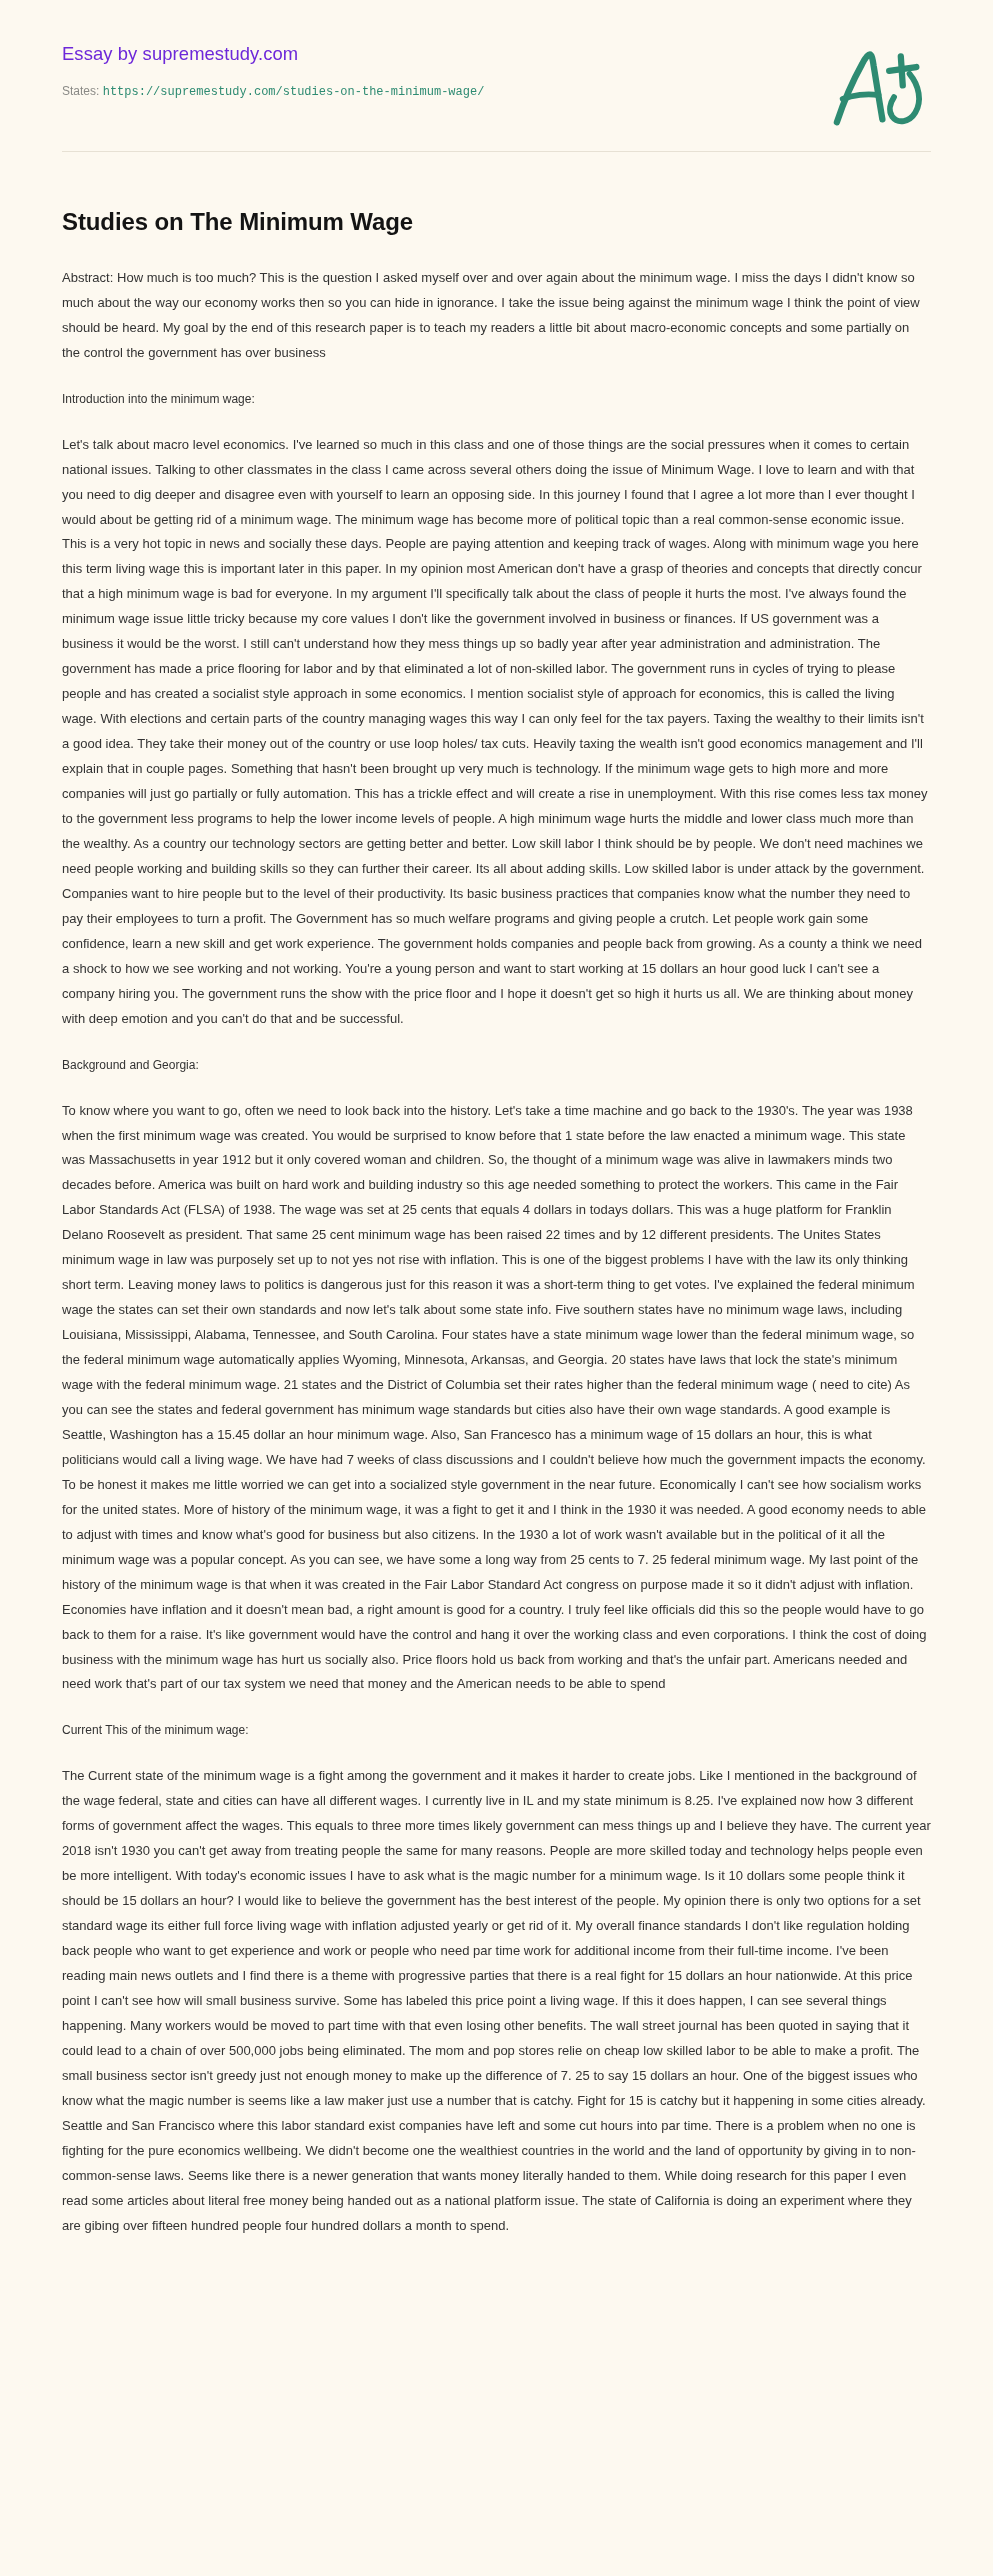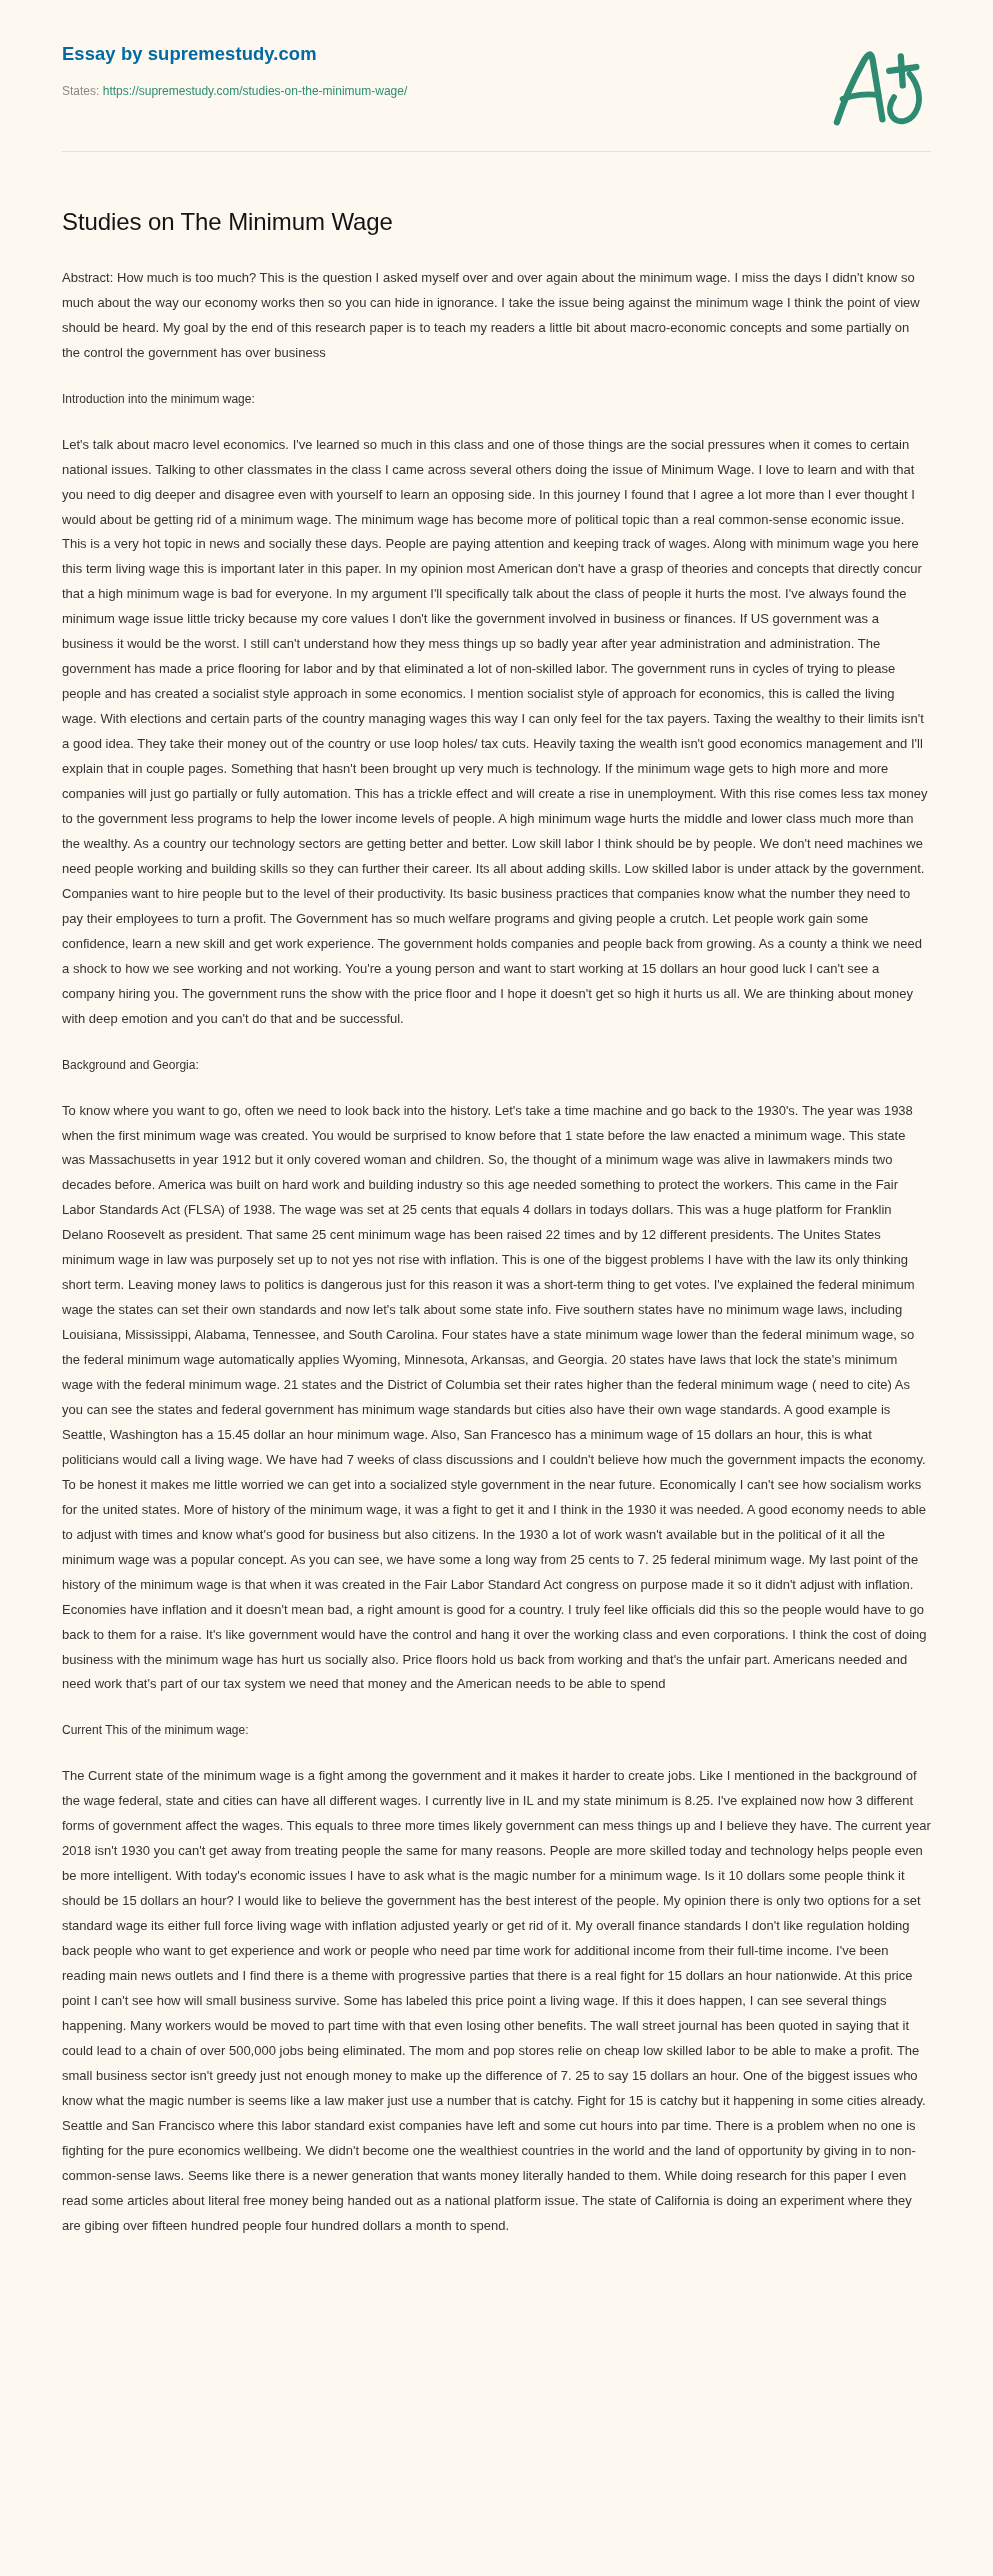--- a/index.html
+++ b/index.html
@@ -24,37 +24,38 @@
 
   
   .site-header {
     position: relative;
     padding: 43px 62px 0 62px;
     height: 151px;
     box-sizing: border-box;
   }
   .brand-line {
     font-size: 18.4px;
-    font-weight: bold;
-    color: #0369a1;
+    font-weight: normal;
+    color: #6d28d9;
     letter-spacing: 0.1px;
     margin: 0 0 19.4px 0;
   }
   .source-line {
     font-size: 12px;
     color: #8a8a86;
     margin: 0;
     line-height: 1.3;
   }
   .source-label {
     color: #8a8a86;
   }
   .source-url {
     color: #2e8b72;
     text-decoration: none;
+    font-family: Liberation Mono, monospace;
   }
   .logo {
     position: absolute;
     right: 60px;
     top: 37px;
     width: 107px;
     height: 93px;
   }
   .logo svg { display: block; width: 100%; height: 100%; }
 
@@ -65,21 +66,21 @@
     margin: 0 62px;
   }
 
   
   .article {
     padding: 56px 62px 68px 62px;
     box-sizing: border-box;
   }
   .doc-title {
     font-size: 24px;
-    font-weight: normal;
+    font-weight: bold;
     color: #141414;
     margin: 0 0 29px 0;
     letter-spacing: -0.1px;
     line-height: 1.2;
   }
   .para {
     font-size: 13px;
     line-height: 1.92;
     color: #333333;
     margin: 0 0 22px 0;

